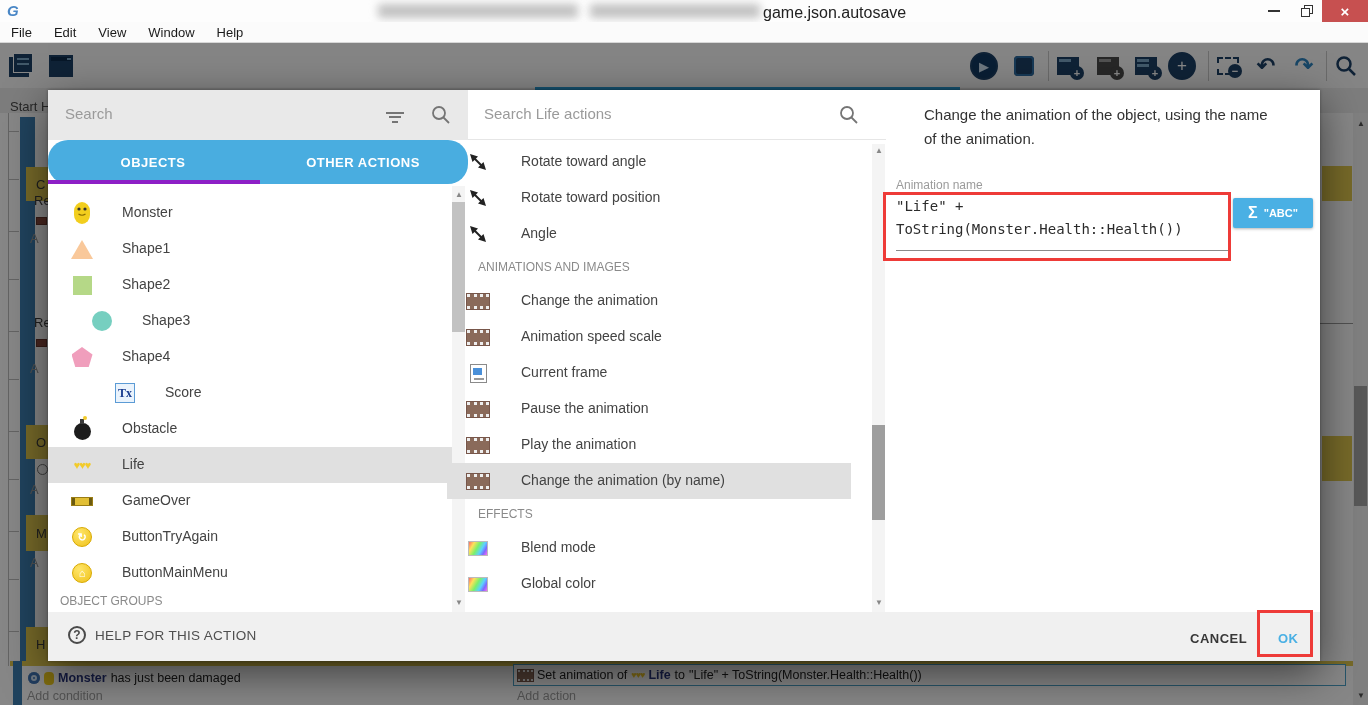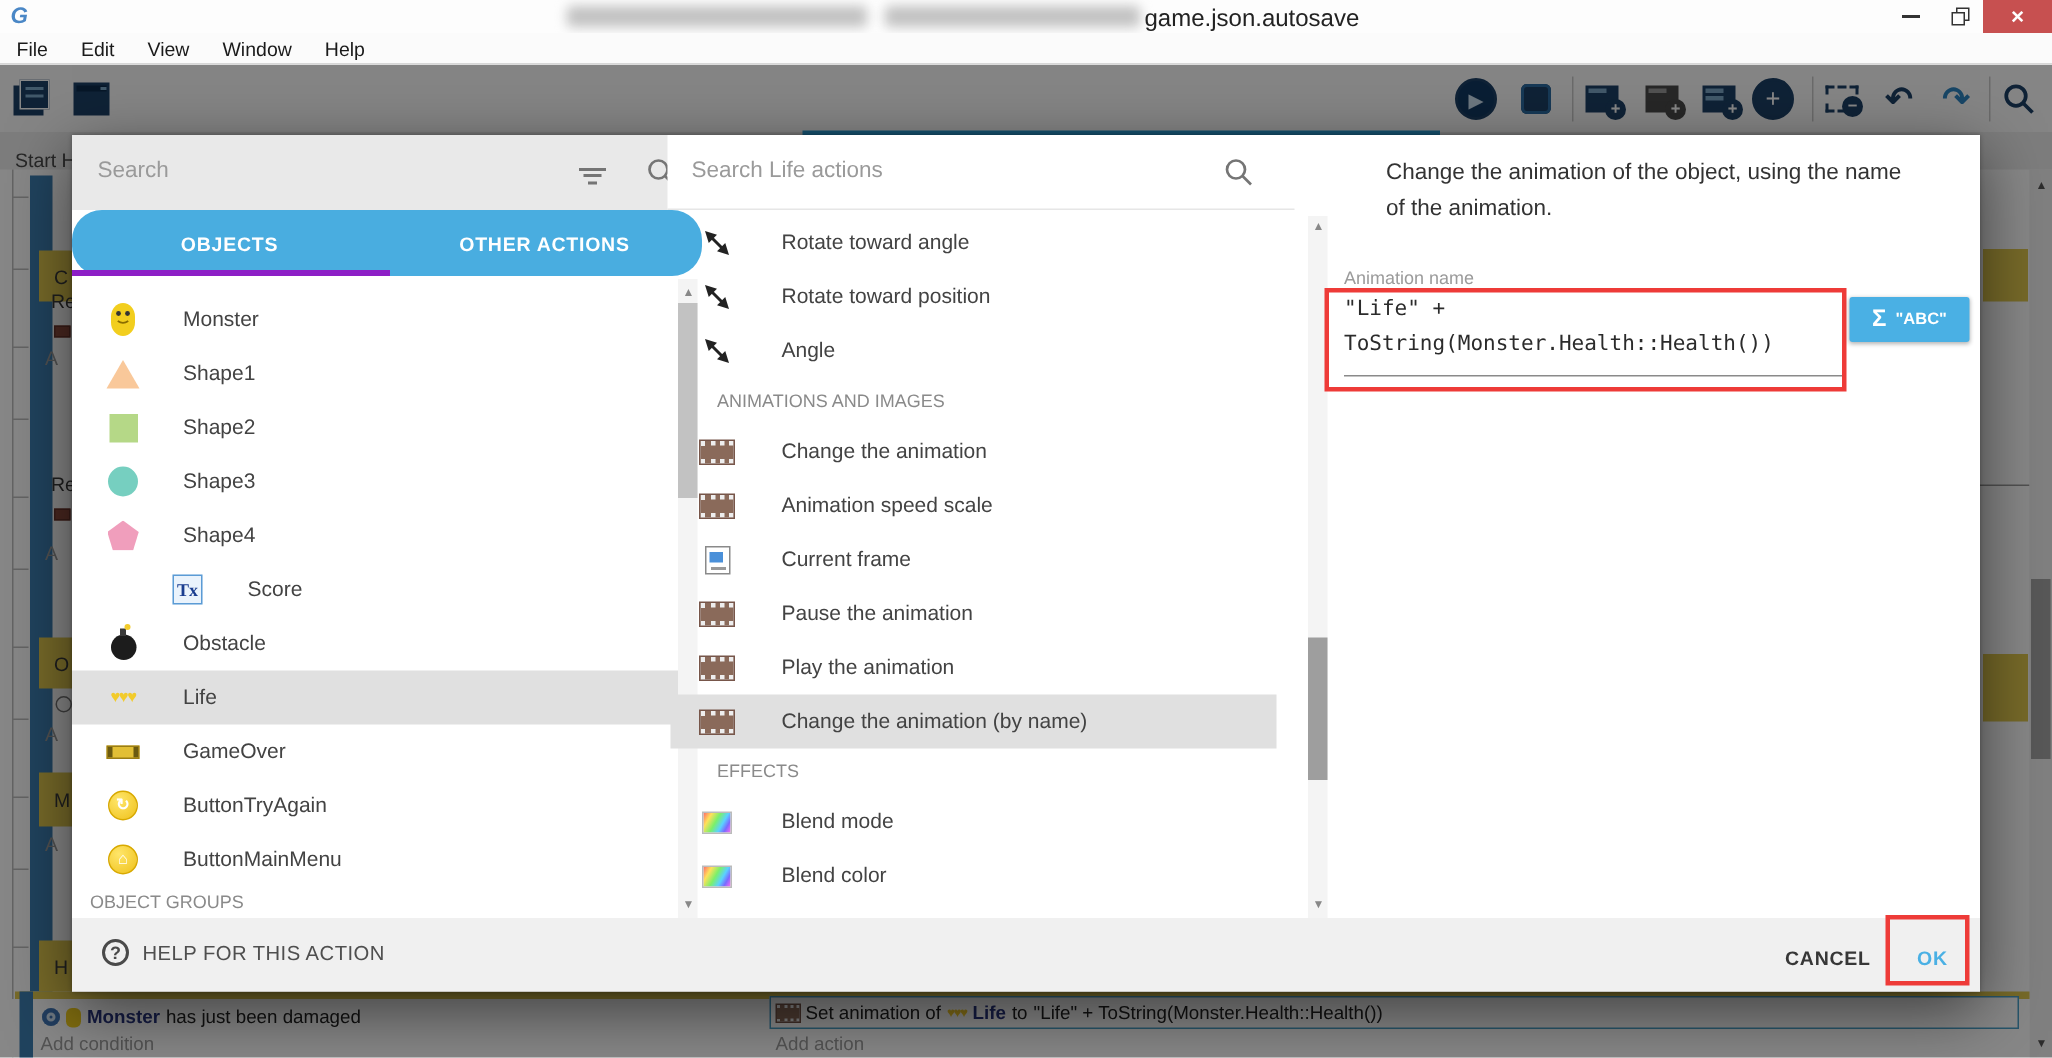--- a/index.html
+++ b/index.html
@@ -119,21 +119,21 @@
   .blend { width:20px; height:15px; border:1px solid #bbb;
            background:linear-gradient(120deg,#ff6a6a 0%,#ffe15a 22%,#7bf06a 45%,#5ad2ff 66%,#7a6aff 82%,#ff6af0 100%); }
   .frame-ic { position:relative; width:17px; height:19px; background:#fff; border:1px solid #8a8a8a; }
   .frame-ic:before { content:""; position:absolute; left:2px; top:3px; width:9px; height:7px; background:#4a90d9; }
   .frame-ic:after { content:""; position:absolute; left:3px; bottom:2px; width:10px; height:2px; background:#999; }
 
   .scrolltrack { position:absolute; width:13px; background:#f4f4f4; }
   .scrollthumb { position:absolute; width:13px; background:#c2c2c2; }
   .scrollthumb.dark { background:#9e9e9e; }
 
-  .mp-search { position:absolute; left:397px; top:0; width:418px; height:50px; background:#fff; border-bottom:1px solid #e6e6e6; }
+  .mp-search { position:absolute; left:420px; top:0; width:418px; height:50px; background:#fff; border-bottom:1px solid #e6e6e6; }
   .mp-search .ph { position:absolute; left:16px; top:15px; font-size:15px; color:#9a9a9a; }
   .act-row { position:absolute; left:399px; width:404px; height:36px; }
   .act-row.sel { background:#e0e0e0; }
   .act-ic { position:absolute; left:16px; top:0; width:30px; height:36px; display:flex; align-items:center; justify-content:center; }
   .act-label { position:absolute; left:74px; top:9px; font-size:14px; color:#434343; }
 
   .rp-film { position:absolute; left:850px; top:27px; }
   .rp-desc { position:absolute; left:876px; top:13px; width:352px; font-size:15px; line-height:24px; color:#333; }
   .rp-label { position:absolute; left:848px; top:88px; font-size:12px; color:#9b9b9b; }
   .rp-field { position:absolute; left:848px; top:105px; width:334px; font-family:"DejaVu Sans Mono",monospace;
@@ -369,21 +369,21 @@
           <span class="tri"></span>
         </span>
       <span class="obj-label">Shape1</span>
       </div>
     <div class="obj-row" style="top:177px;">
       <span class="obj-ic">
           <span class="sq"></span>
         </span>
       <span class="obj-label">Shape2</span>
       </div>
-    <div class="obj-row" style="top:213px;">
+    <div class="obj-row" style="top:213px;margin-left:20px;">
       <span class="obj-ic">
           <span class="cir"></span>
         </span>
       <span class="obj-label">Shape3</span>
       </div>
     <div class="obj-row" style="top:249px;">
       <span class="obj-ic">
           <span class="pent"></span>
         </span>
       <span class="obj-label">Shape4</span>
@@ -512,21 +512,21 @@
     <div class="act-row" style="top:440px;">
       <span class="act-ic">
           <span class="blend"></span>
         </span>
       <span class="act-label">Blend mode</span>
       </div>
     <div class="act-row" style="top:476px;">
       <span class="act-ic">
           <span class="blend"></span>
         </span>
-      <span class="act-label">Blend color</span>
+      <span class="act-label">Global color</span>
       </div>
 
     <div class="scrolltrack" style="left:824px; top:54px; height:468px;"></div>
     <div class="arr" style="left:827px; top:56px; color:#888;">▲</div>
     <div class="scrollthumb dark" style="left:824px; top:335px; height:95px;"></div>
     <div class="arr" style="left:827px; top:508px; color:#888;">▼</div>
 
     <span class="rp-film"><span class="film"></span></span>
     <div class="rp-desc">Change the animation of the object, using the name of the animation.</div>
     <div class="rp-label">Animation name</div>

